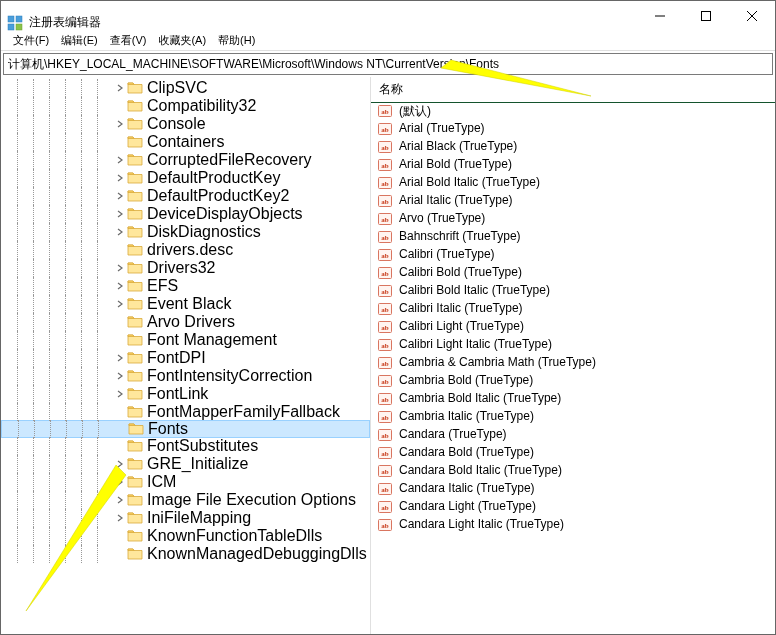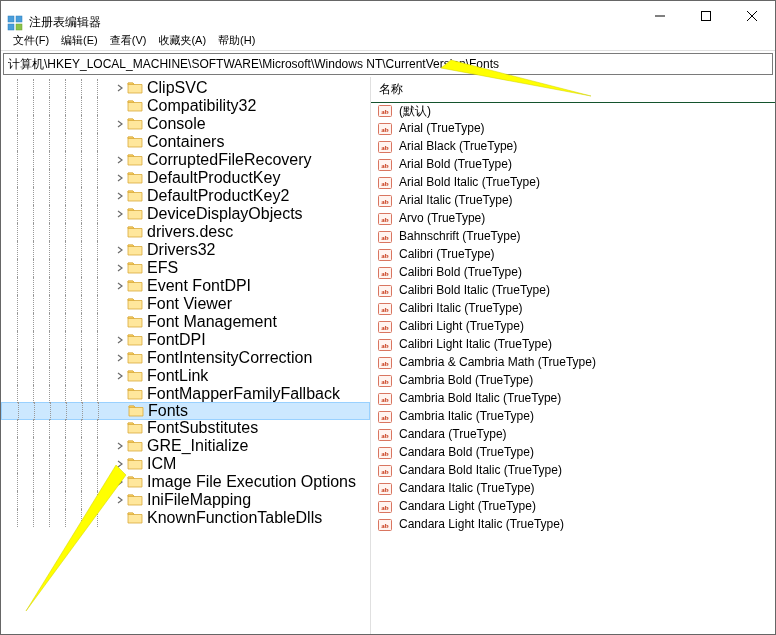--- a/index.html
+++ b/index.html
@@ -239,20 +239,41 @@
         <div class="tree-row">
           <div class="indent-lines">
             <span></span>
             <span></span>
             <span></span>
             <span></span>
             <span></span>
             <span></span>
             <span></span>
           </div>
+          <span class="expander">
+            <svg viewBox="0 0 8 8" width="8" height="8">
+              <path d="M2 1 L6 4 L2 7" fill="none" stroke="#6b6b6b" stroke-width="1.2"></path>
+            </svg>
+          </span>
+          <svg class="folder-icon" viewBox="0 0 16 14">
+            <path d="M1 2 L6 2 L7 3.5 L15 3.5 L15 12 L1 12 Z" fill="#ffe79c" stroke="#d9a93a" stroke-width="0.8"></path>
+            <path d="M1 2 L6 2 L7 3.5 L1 3.5 Z" fill="#ffd76a" stroke="#d9a93a" stroke-width="0.8"></path>
+          </svg>
+          <span class="tree-label">DiskDiagnostics</span>
+        </div>
+        <div class="tree-row">
+          <div class="indent-lines">
+            <span></span>
+            <span></span>
+            <span></span>
+            <span></span>
+            <span></span>
+            <span></span>
+            <span></span>
+          </div>
           <span class="expander"></span>
           <svg class="folder-icon" viewBox="0 0 16 14">
             <path d="M1 2 L6 2 L7 3.5 L15 3.5 L15 12 L1 12 Z" fill="#ffe79c" stroke="#d9a93a" stroke-width="0.8"></path>
             <path d="M1 2 L6 2 L7 3.5 L1 3.5 Z" fill="#ffd76a" stroke="#d9a93a" stroke-width="0.8"></path>
           </svg>
           <span class="tree-label">drivers.desc</span>
         </div>
         <div class="tree-row">
           <div class="indent-lines">
             <span></span>
@@ -307,38 +328,38 @@
           </div>
           <span class="expander">
             <svg viewBox="0 0 8 8" width="8" height="8">
               <path d="M2 1 L6 4 L2 7" fill="none" stroke="#6b6b6b" stroke-width="1.2"></path>
             </svg>
           </span>
           <svg class="folder-icon" viewBox="0 0 16 14">
             <path d="M1 2 L6 2 L7 3.5 L15 3.5 L15 12 L1 12 Z" fill="#ffe79c" stroke="#d9a93a" stroke-width="0.8"></path>
             <path d="M1 2 L6 2 L7 3.5 L1 3.5 Z" fill="#ffd76a" stroke="#d9a93a" stroke-width="0.8"></path>
           </svg>
-          <span class="tree-label">Event FontDPI</span>
-        </div>
-        <div class="tree-row">
-          <div class="indent-lines">
-            <span></span>
-            <span></span>
-            <span></span>
-            <span></span>
-            <span></span>
-            <span></span>
-            <span></span>
-          </div>
-          <span class="expander"></span>
-          <svg class="folder-icon" viewBox="0 0 16 14">
-            <path d="M1 2 L6 2 L7 3.5 L15 3.5 L15 12 L1 12 Z" fill="#ffe79c" stroke="#d9a93a" stroke-width="0.8"></path>
-            <path d="M1 2 L6 2 L7 3.5 L1 3.5 Z" fill="#ffd76a" stroke="#d9a93a" stroke-width="0.8"></path>
-          </svg>
-          <span class="tree-label">Font Viewer</span>
+          <span class="tree-label">Event Black</span>
+        </div>
+        <div class="tree-row">
+          <div class="indent-lines">
+            <span></span>
+            <span></span>
+            <span></span>
+            <span></span>
+            <span></span>
+            <span></span>
+            <span></span>
+          </div>
+          <span class="expander"></span>
+          <svg class="folder-icon" viewBox="0 0 16 14">
+            <path d="M1 2 L6 2 L7 3.5 L15 3.5 L15 12 L1 12 Z" fill="#ffe79c" stroke="#d9a93a" stroke-width="0.8"></path>
+            <path d="M1 2 L6 2 L7 3.5 L1 3.5 Z" fill="#ffd76a" stroke="#d9a93a" stroke-width="0.8"></path>
+          </svg>
+          <span class="tree-label">Arvo Drivers</span>
         </div>
         <div class="tree-row">
           <div class="indent-lines">
             <span></span>
             <span></span>
             <span></span>
             <span></span>
             <span></span>
             <span></span>
             <span></span>
@@ -557,20 +578,37 @@
             <span></span>
             <span></span>
             <span></span>
           </div>
           <span class="expander"></span>
           <svg class="folder-icon" viewBox="0 0 16 14">
             <path d="M1 2 L6 2 L7 3.5 L15 3.5 L15 12 L1 12 Z" fill="#ffe79c" stroke="#d9a93a" stroke-width="0.8"></path>
             <path d="M1 2 L6 2 L7 3.5 L1 3.5 Z" fill="#ffd76a" stroke="#d9a93a" stroke-width="0.8"></path>
           </svg>
           <span class="tree-label">KnownFunctionTableDlls</span>
+        </div>
+        <div class="tree-row">
+          <div class="indent-lines">
+            <span></span>
+            <span></span>
+            <span></span>
+            <span></span>
+            <span></span>
+            <span></span>
+            <span></span>
+          </div>
+          <span class="expander"></span>
+          <svg class="folder-icon" viewBox="0 0 16 14">
+            <path d="M1 2 L6 2 L7 3.5 L15 3.5 L15 12 L1 12 Z" fill="#ffe79c" stroke="#d9a93a" stroke-width="0.8"></path>
+            <path d="M1 2 L6 2 L7 3.5 L1 3.5 Z" fill="#ffd76a" stroke="#d9a93a" stroke-width="0.8"></path>
+          </svg>
+          <span class="tree-label">KnownManagedDebuggingDlls</span>
         </div>
       </div>
   </div>
   <div class="list-pane">
     <div class="list-header">名称</div>
     <div id="list">
         <div class="list-row">
           <svg class="string-icon" viewBox="0 0 16 16">
             <rect x="1.5" y="2.5" width="13" height="11" rx="1" fill="#fff4f0" stroke="#d97560" stroke-width="1"></rect>
             <text x="8" y="11" font-size="7" font-weight="bold" fill="#c83c1c" text-anchor="middle" font-family="Tahoma">ab</text>

